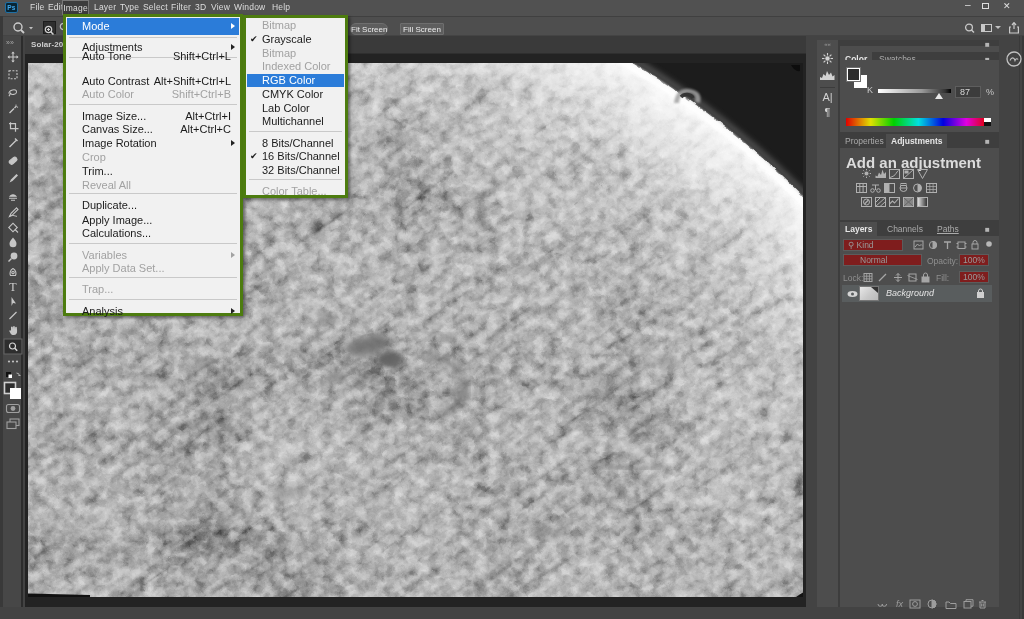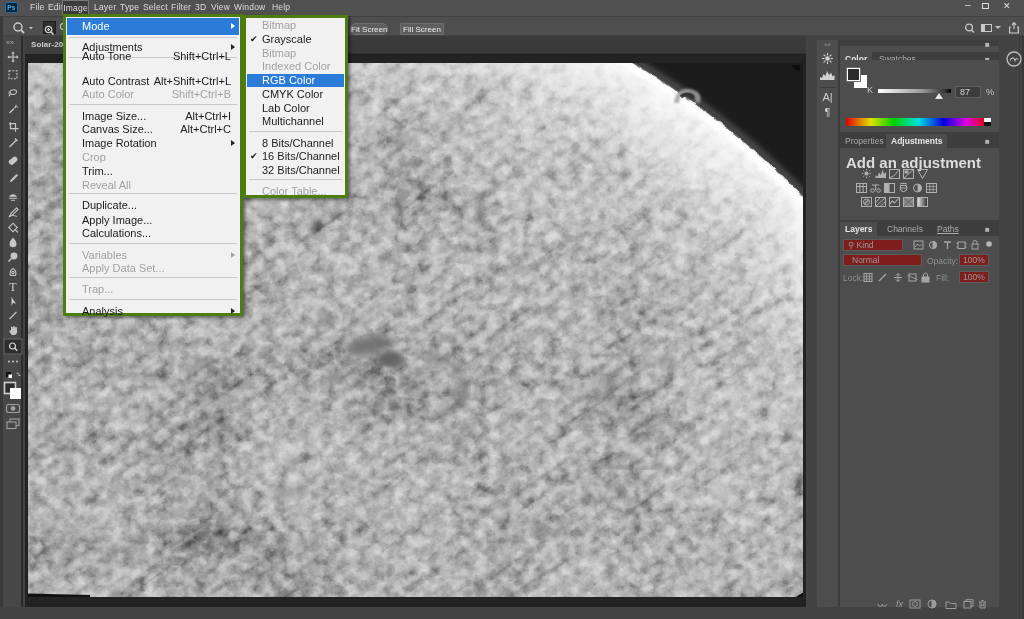--- a/index.html
+++ b/index.html
@@ -449,36 +449,50 @@
           <path d="M5 8 l2.5-3 l2 2 l1.5-1.5 l1 1"></path>
           <circle cx="23" cy="6" r="3.6"></circle>
           <path d="M23 2.4 a3.6 3.6 0 0 1 0 7.2 z" fill="#a6a6a6"></path>
         <path d="M34 3 h7 M37.5 3 v7" stroke-width="1.3"></path>
           <rect x="48" y="3" width="7" height="6.5"></rect>
           <path d="M46.5 4.5 h1.5 M55 4.5 h1.5 M46.5 8 h1.5 M55 8 h1.5"></path>
         <rect x="62" y="5" width="6" height="5"></rect>
           <path d="M63 5 v-1.5 a2 2 0 0 1 4 0 v1.5"></path>
           <circle cx="79" cy="5" r="2.8" fill="#b8b8b8" stroke="none"></circle>
       </svg>
-      <div class="lbox" style="left:3px;top:18px;width:79px;height:12px;line-height:11px;padding-left:8px;">Normal</div>
+      <div class="lbox" style="left:3px;top:18px;width:79px;height:12px;line-height:11px;padding-left:16px;">Normal</div>
       <div class="llab" style="left:87px;top:20px;">Opacity:</div>
       <div class="lbox" style="left:119px;top:18px;width:30px;height:12px;line-height:11px;padding-left:3px;">100%</div>
       <div class="llab" style="left:3px;top:37px;">Lock:</div>
       <svg style="position:absolute;left:22px;top:36px" width="110" height="11" viewBox="0 0 110 11" fill="none" stroke="#a6a6a6" stroke-width="1">
         <rect x="2" y="1.5" width="8" height="8"></rect>
           <path d="M2 4.2 h8 M2 6.9 h8 M4.7 1.5 v8 M7.4 1.5 v8" stroke-width=".8"></path>
         <path d="M17 9 l6-6 m0 0 l1-1" stroke-width="1.3"></path>
         <path d="M36 1.5 v8 M32 5.5 h8 M34 3.5 l2-2 l2 2 M34 7.5 l2 2 l2-2" stroke-width="1"></path>
         <rect x="47" y="2" width="7" height="7"></rect>
           <path d="M45.5 3.5 l10 4" stroke-width=".8"></path>
         <rect x="60" y="5" width="7" height="5" fill="#a6a6a6"></rect>
           <path d="M61.5 5 v-2 a2 2 0 0 1 4 0 v2"></path>
       </svg>
       <div class="llab" style="left:96px;top:37px;">Fill:</div>
       <div class="lbox" style="left:119px;top:35px;width:30px;height:12px;line-height:11px;padding-left:3px;">100%</div>
+      <div style="position:absolute;left:2px;top:49px;width:150px;height:17px;background:#595d5e;">
+        <svg style="position:absolute;left:5px;top:5px" width="11" height="8" viewBox="0 0 11 8">
+            <ellipse cx="5.5" cy="4" rx="5" ry="2.9" fill="#d5d5d5"></ellipse>
+            <circle cx="5.5" cy="4" r="1.5" fill="#595d5e"></circle>
+          </svg>
+        <div style="position:absolute;left:17px;top:1px;width:20px;height:15px;background:linear-gradient(135deg,#e8e8e8,#c9c9c9 55%,#b9b9b9);border:1px solid #777;">
+            <div style="position:absolute;right:0;top:0;width:0;height:0;border-left:7px solid transparent;border-top:6px solid #333;"></div>
+          </div>
+        <div style="position:absolute;left:44px;top:3px;font-size:9px;font-style:italic;color:#e4e4e4;">Background</div>
+        <svg style="position:absolute;left:134px;top:3px" width="9" height="11" viewBox="0 0 9 11" fill="none" stroke="#d0d0d0" stroke-width="1">
+            <rect x="1.5" y="4.5" width="6" height="5" fill="#d0d0d0"></rect>
+            <path d="M2.5 4.5 v-1.5 a2 2 0 0 1 4 0 v1.5"></path>
+          </svg>
+      </div>
       <svg style="position:absolute;left:36px;top:362px" width="112" height="12" viewBox="0 0 112 12" fill="none" stroke="#9d9d9d" stroke-width="1">
         <path d="M2 6 a2.3 2.3 0 1 0 4.6 0 M6 6 a2.3 2.3 0 1 0 4.6 0"></path>
         <text x="20" y="9" font-size="9" font-style="italic" fill="#9d9d9d" stroke="none">fx</text>
         <rect x="34" y="2" width="10" height="8"></rect>
           <circle cx="39" cy="6" r="2.4"></circle>
         <circle cx="56" cy="6" r="4"></circle>
           <path d="M56 2 a4 4 0 0 1 0 8 z" fill="#9d9d9d"></path>
         <path d="M70 4 h3 l1.5 1.5 h5.5 v5 h-10 z"></path>
         <rect x="88" y="3.5" width="7" height="6.5"></rect>
           <path d="M90 3.5 v-1.8 h7 v6.5 h-2"></path>

